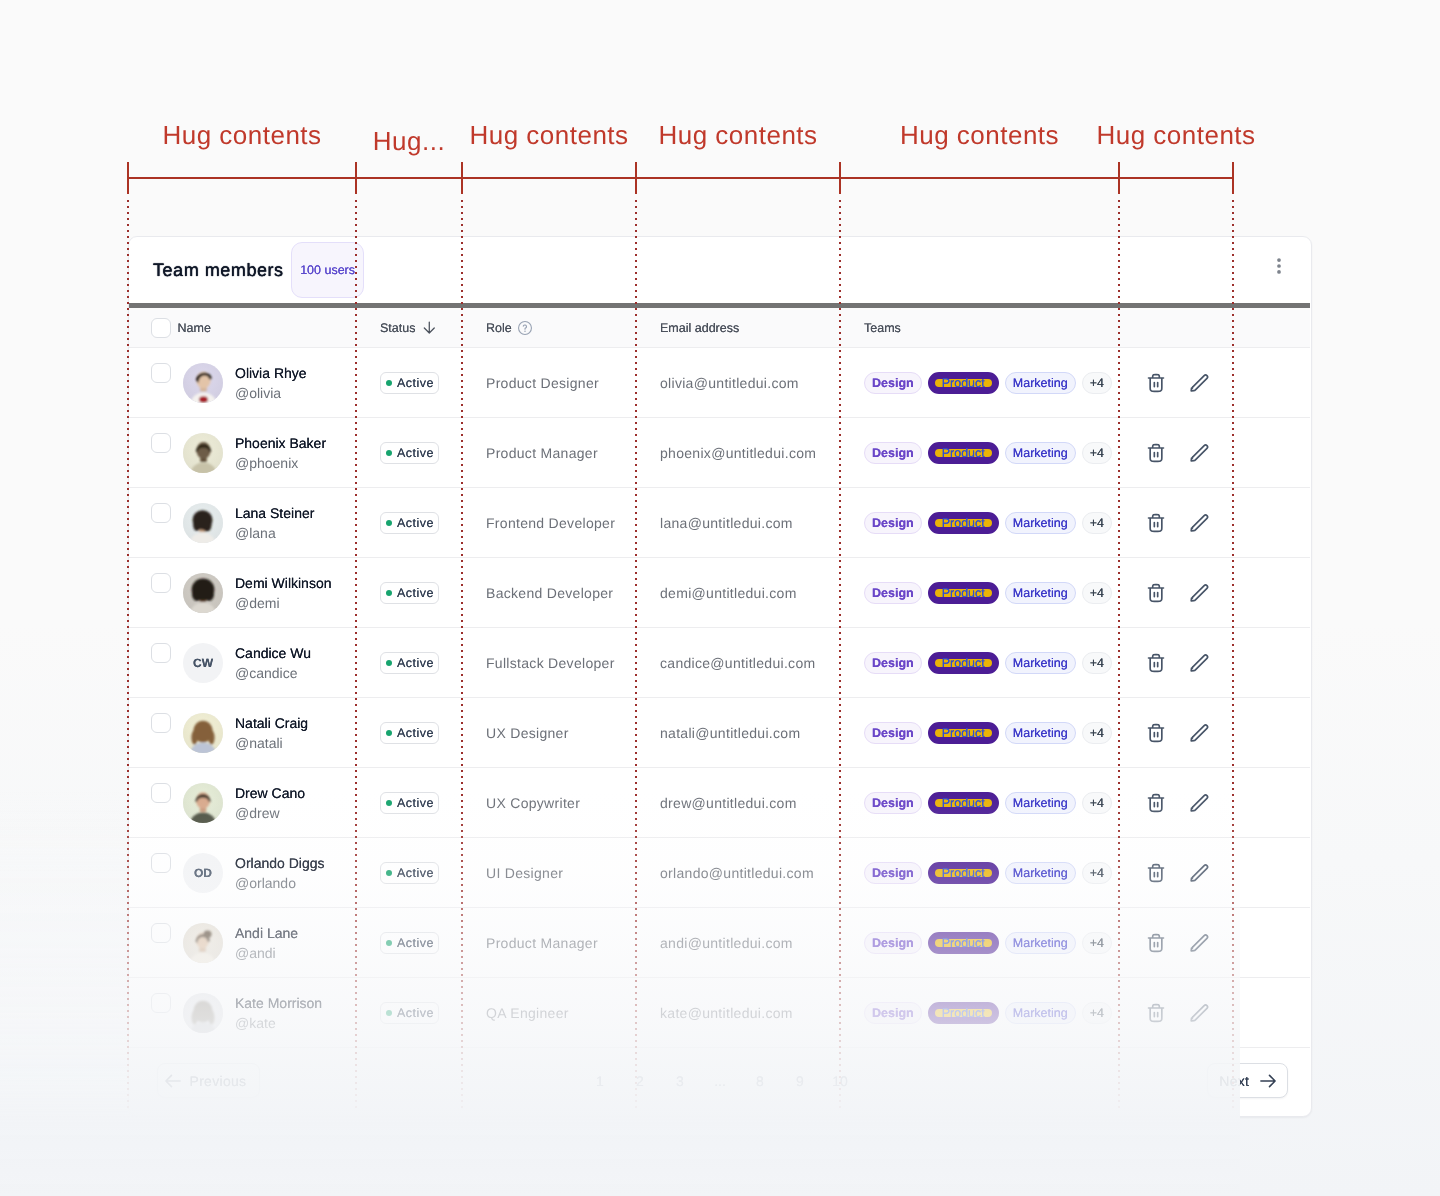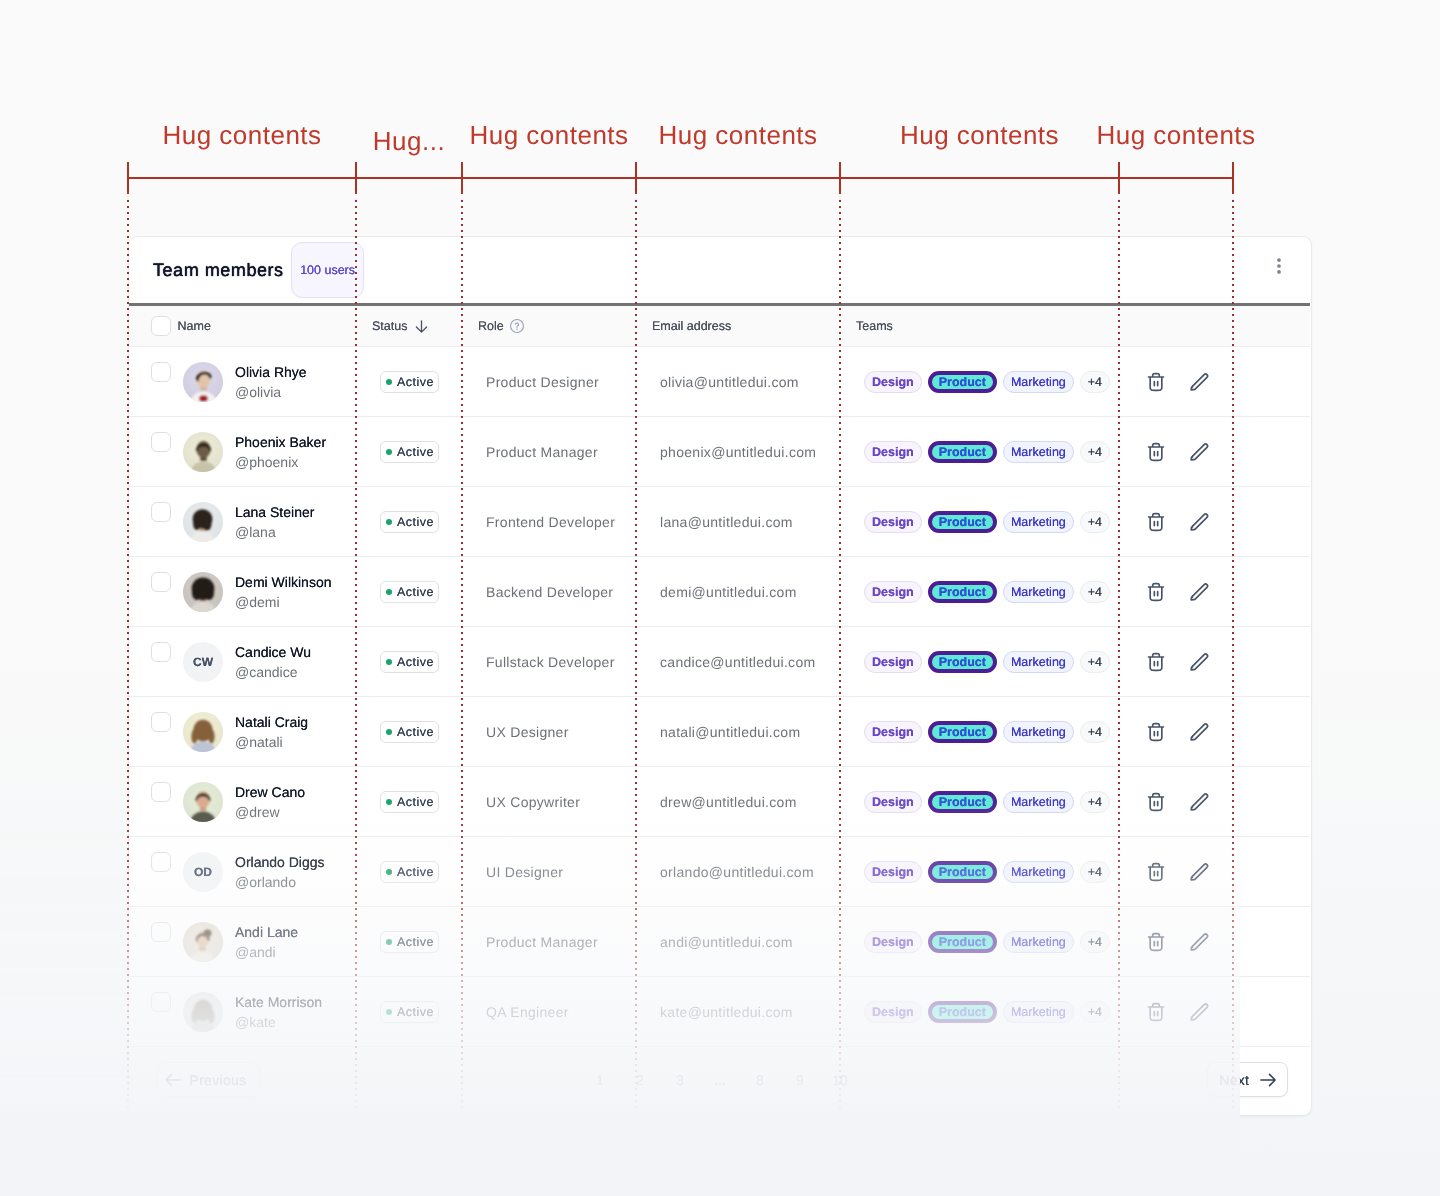--- a/index.html
+++ b/index.html
@@ -25,21 +25,21 @@
               text-shadow:0 0 .75px #101828,0 0 .75px #101828;}
   .count-badge{margin-left:7.5px;height:22px;border:1px solid #e4dffa;background:#f7f5fd;
                border-radius:11px;display:flex;align-items:center;padding:16px 8px;
                color:#5b49cd;font-size:12.5px;font-weight:400;text-shadow:0 0 .4px #5b49cd;}
   .kebab{position:absolute;right:22px;top:0;height:58px;display:flex;align-items:center;}
   .kebab svg{display:block;}
 
   table{border-collapse:collapse;width:1182px;table-layout:fixed;margin-left:-1px;}
   thead tr{height:42px;background:#fafafb;}
   thead th{text-align:left;font-size:12.5px;font-weight:400;color:#4b515c;
-           padding:0 16px;border-top:3px solid #737373;border-bottom:1px solid #ededef;
+           padding:0 24px;border-top:5px solid #737373;border-bottom:1px solid #ededef;
            letter-spacing:0;text-shadow:0 0 .4px #4b515c;}
   thead th:first-child, tbody td:first-child{padding-left:23px;}
   th .th-in{display:flex;align-items:center;gap:0px;}
   tbody tr{height:70px;}
   tbody td{border-bottom:1px solid #ededef;padding:0 24px;vertical-align:middle;}
   tbody tr:last-child td{border-bottom:1px solid #ededef;}
 
   .cbx{width:20px;height:20px;border:1px solid #dcdfe4;border-radius:6px;background:#fff;
        box-sizing:border-box;display:block;}
 
@@ -58,21 +58,21 @@
           border-radius:6px;background:#fff;padding:0 3.5px 0 5px;box-sizing:border-box;}
   .status .dot{width:6px;height:6px;border-radius:50%;background:#17a46e;margin-right:5px;}
   .status .stxt{font-size:12.5px;font-weight:400;color:#344054;text-shadow:0 0 .4px #344054;letter-spacing:.5px;}
 
   .plain{font-size:14px;color:#6c7078;letter-spacing:.3px;white-space:nowrap;}
 
   .tags{display:flex;align-items:center;gap:6px;}
   .tag{height:22px;border-radius:11px;display:inline-flex;align-items:center;padding:0 7px;
        font-size:12.5px;font-weight:400;box-sizing:border-box;}
   .tag.purple{background:#f7f4fc;border:1px solid #e6dcf7;color:#6a46c8;text-shadow:0 0 .35px #6a46c8;font-weight:bold;}
-  .tag.blue{background:#5eead4;border:4px solid #4c1d95;color:#2f4fd4;text-shadow:0 0 .35px #2f4fd4;font-weight:bold;}
+  .tag.blue{background:#eab308;border:7px solid #4c1d95;color:#2f4fd4;text-shadow:0 0 .35px #2f4fd4;}
   .tag.indigo{background:#f1f3fd;border:1px solid #d2d8f8;color:#3b38c9;text-shadow:0 0 .35px #3b38c9;}
   .tag.gray{background:#f8f9fa;border:1px solid #ebedf0;color:#35404f;text-shadow:0 0 .35px #35404f;}
 
   .acts{display:flex;align-items:center;justify-content:flex-start;gap:24px;margin-left:3px;}
   .icon-btn{display:block;line-height:0;}
 
   .pagination{height:68px;display:flex;align-items:flex-start;position:relative;padding:15px 27px 0 28px;
               box-sizing:border-box;}
   .pg-btn{height:35px;border:1px solid #dcdfe4;border-radius:8px;background:#fff;
           display:inline-flex;align-items:center;gap:6.5px;padding:0 13px 0 5px;

